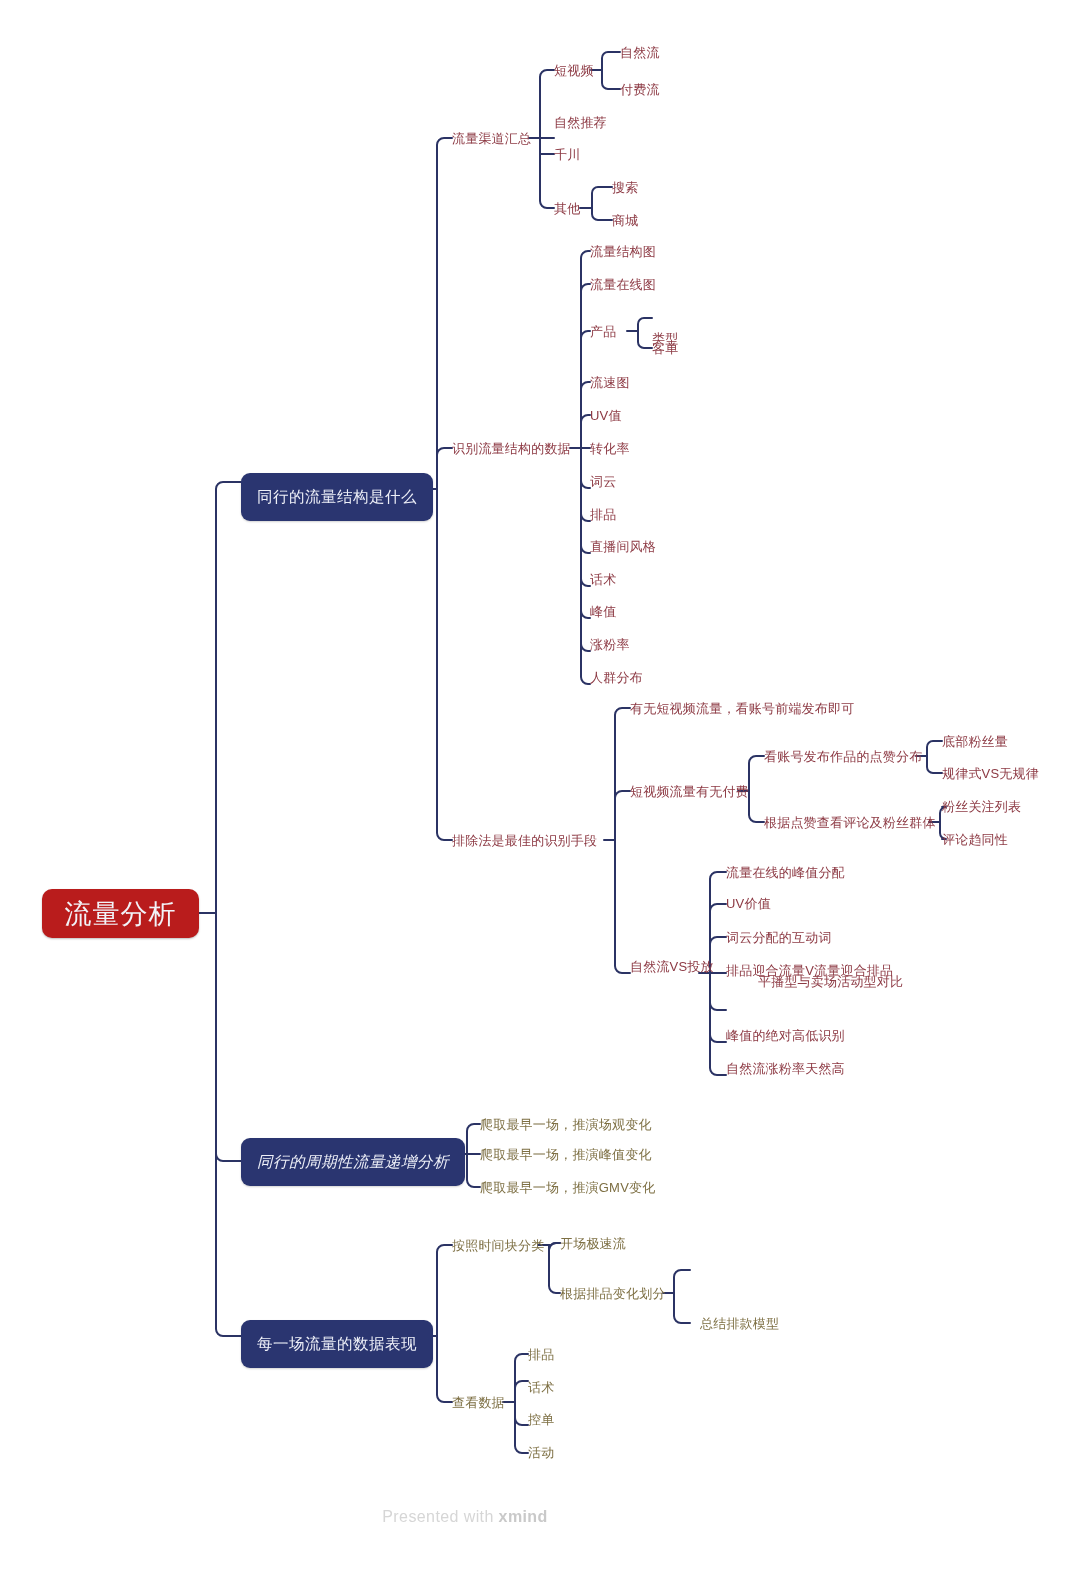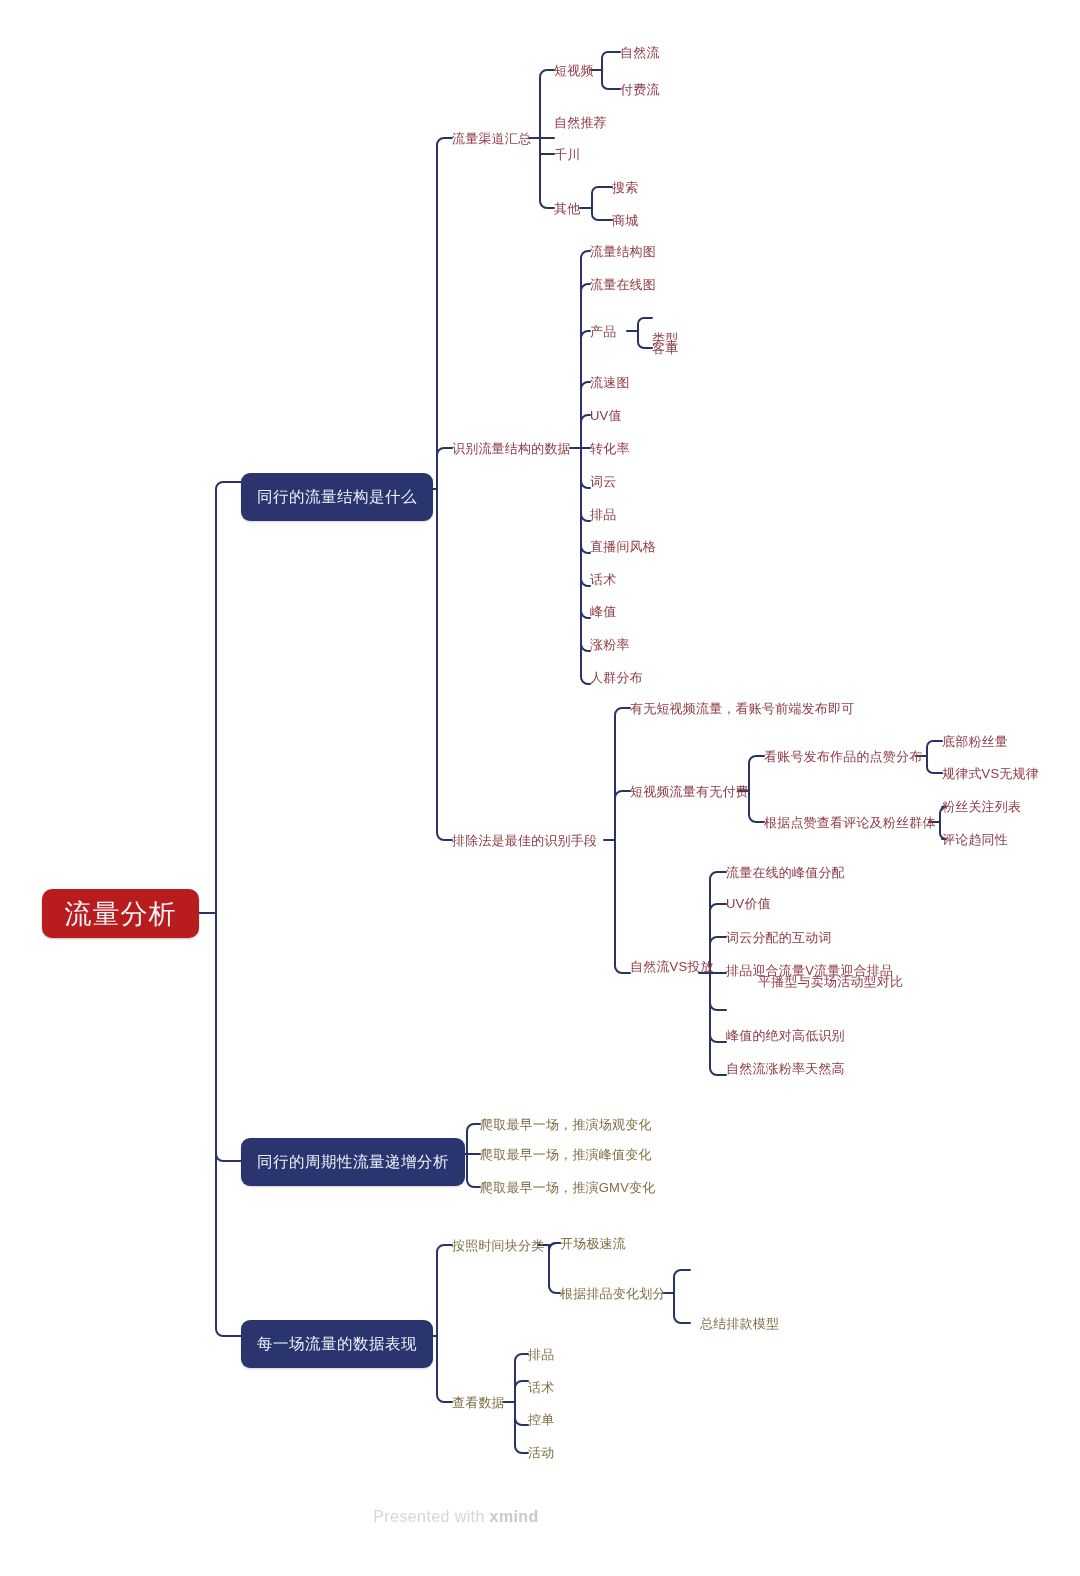--- a/index.html
+++ b/index.html
@@ -58,21 +58,21 @@
     white-space:nowrap;
     letter-spacing:.2px;
   }
   .topic.wrap{ white-space:normal; }
   .c-red{ color:#8d3a44; }
   .c-olive{ color:#7d6f43; }
 
   
   .footer{
     position:absolute;
-    left:4px;
+    left:13px;
     width:904px;
     text-align:center;
     font-size:16px;
     color:#d6d6d6;
     letter-spacing:.4px;
   }
   .footer b{ color:#c9c9c9; font-weight:700; }
 </style>
 </head>
 <body>
@@ -174,21 +174,21 @@
       <path d="M515 1402 V1361 a7 7 0 0 1 7 -7 H528"></path>
       <path d="M515 1402 V1388 a7 7 0 0 1 7 -7 H528"></path>
       <path d="M515 1402 V1418 a7 7 0 0 0 7 7 H528"></path>
       <path d="M515 1402 V1446 a7 7 0 0 0 7 7 H528"></path>
     </g>
   </svg>
 
   <div class="root-node" style="left:42px;top:889px;width:157px;height:49px;">流量分析</div>
 
   <div class="main-node" style="left:241px;top:473px;">同行的流量结构是什么</div>
-  <div class="main-node" style="left:241px;top:1138px;">同行的周期性流量递增分析</div>
+  <div class="main-node" style="left:241px;top:1138px;font-style:italic;">同行的周期性流量递增分析</div>
   <div class="main-node" style="left:241px;top:1320px;">每一场流量的数据表现</div>
 
   <div class="topic c-red" style="left:452px;top:130px;">流量渠道汇总</div>
   <div class="topic c-red" style="left:452px;top:440px;">识别流量结构的数据</div>
   <div class="topic c-red" style="left:452px;top:832px;">排除法是最佳的识别手段</div>
 
   <div class="topic c-red" style="left:554px;top:62px;">短视频</div>
   <div class="topic c-red" style="left:554px;top:114px;">自然推荐</div>
   <div class="topic c-red" style="left:554px;top:146px;">千川</div>
   <div class="topic c-red" style="left:554px;top:200px;">其他</div>

